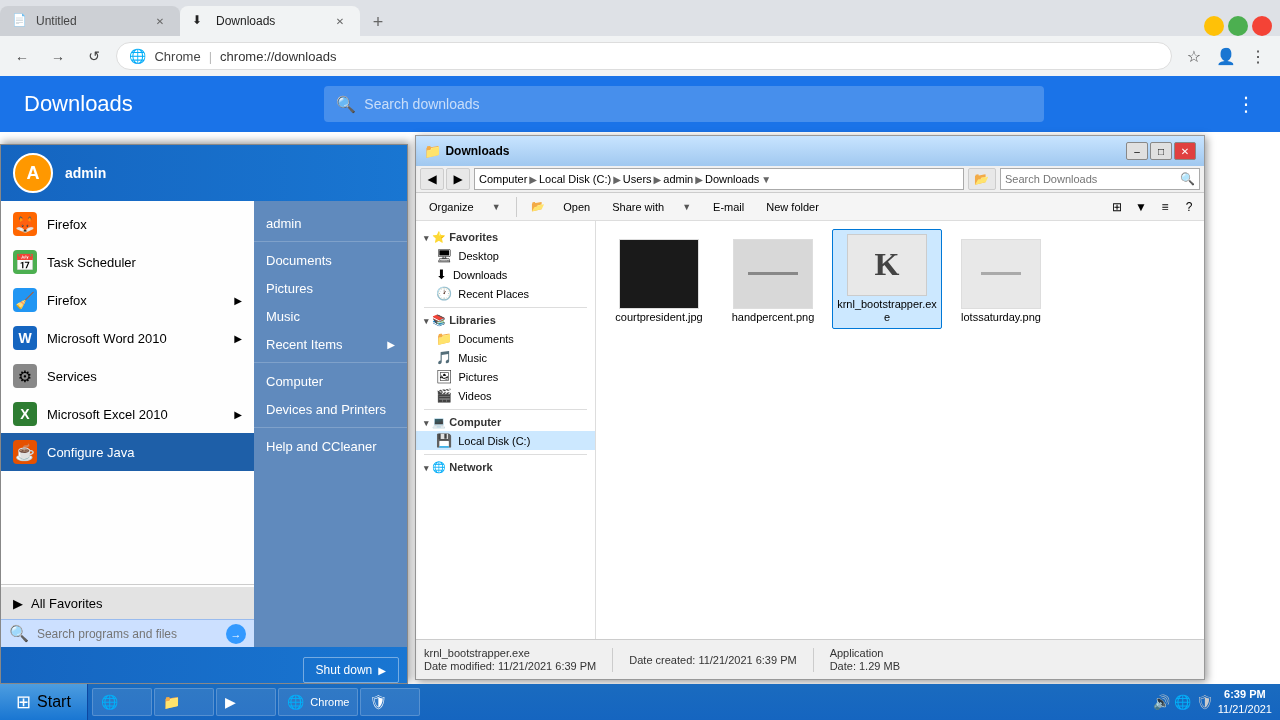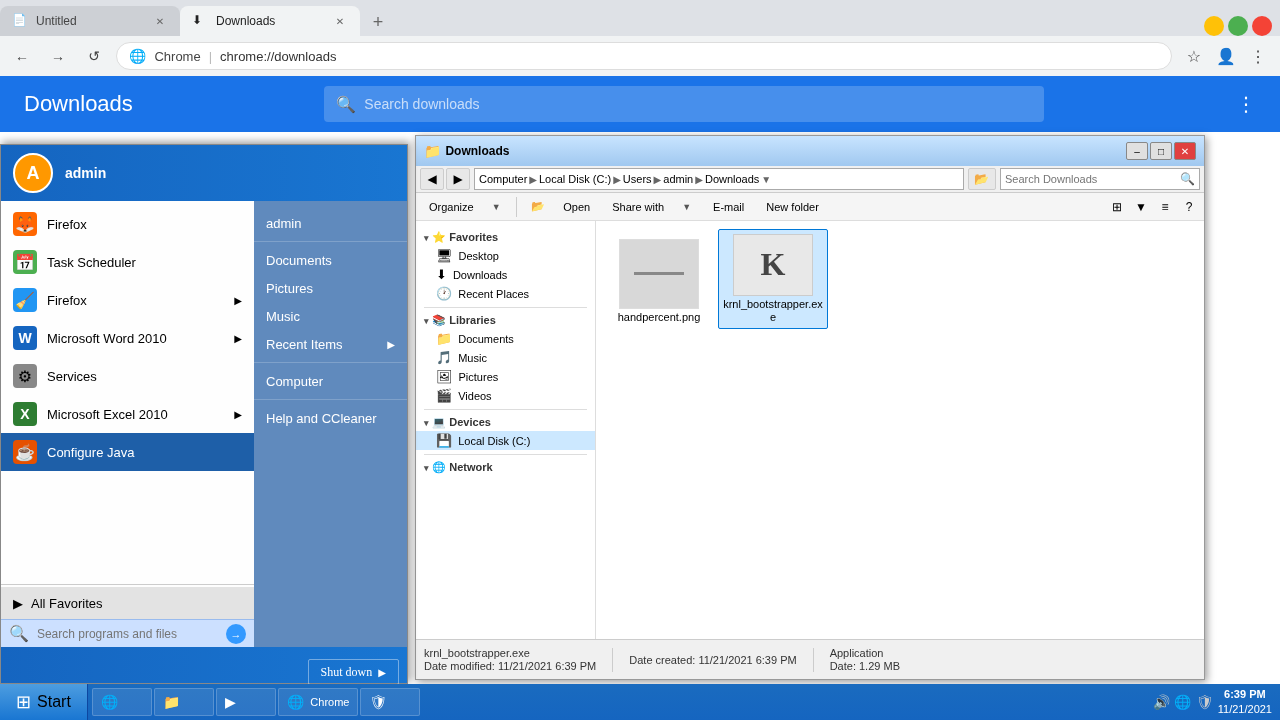--- a/index.html
+++ b/index.html
@@ -108,21 +108,21 @@
     .start-all-programs { display: flex; align-items: center; height: 32px; padding: 0 12px; gap: 8px; font-size: 13px; color: #000; cursor: pointer; background: rgba(200,200,200,0.5); }
     .start-search { display: flex; align-items: center; height: 28px; background: #cce0ff; border-top: 1px solid #99bbee; padding: 0 8px; gap: 8px; }
     .start-search input { border: none; outline: none; background: transparent; font-size: 12px; flex: 1; color: #333; }
     .start-search-btn { width: 20px; height: 20px; background: #3399ff; border-radius: 50%; display: flex; align-items: center; justify-content: center; font-size: 11px; color: #fff; cursor: pointer; }
 
     .start-right { flex: 1; background: rgba(70, 120, 180, 0.85); display: flex; flex-direction: column; padding: 8px 0; }
     .start-right-item { display: flex; align-items: center; height: 28px; padding: 0 12px; font-size: 13px; color: #fff; cursor: pointer; gap: 8px; }
     .start-right-separator { height: 1px; background: rgba(255,255,255,0.2); margin: 4px 0; }
     .start-right-item-arrow { margin-left: auto; font-size: 10px; }
 
-    .start-bottom { display: flex; align-items: flex-start; height: 36px; background: linear-gradient(to right, #1565c0, #1976d2); padding: 12px 8px; gap: 4px; font-family: Liberation Serif, serif; }
+    .start-bottom { display: flex; align-items: flex-end; height: 36px; background: linear-gradient(to right, #1565c0, #1976d2); padding: 0 8px; gap: 4px; }
     .start-shutdown { display: flex; align-items: center; height: 26px; padding: 0 12px; gap: 6px; border: 1px solid rgba(255,255,255,0.4); border-radius: 2px; cursor: pointer; color: #fff; font-size: 12px; margin-left: auto; }
     .start-shutdown-arrow { font-size: 10px; }
 
     
     .taskbar { position: absolute; bottom: 0; left: 0; right: 0; height: 36px; background: linear-gradient(to bottom, #1a6bbf, #1565c0); display: flex; align-items: center; z-index: 200; }
     .start-button { display: flex; align-items: center; height: 36px; padding: 0 16px; gap: 6px; background: linear-gradient(to bottom, #4d9de0, #1976d2); cursor: pointer; border-right: 1px solid #0d47a1; }
     .start-orb { font-size: 18px; color: #fff; }
     .taskbar-items { display: flex; align-items: center; gap: 2px; padding: 0 4px; flex: 1; }
     .taskbar-item { display: flex; align-items: center; height: 28px; padding: 0 8px; gap: 6px; border: 1px solid rgba(255,255,255,0.2); border-radius: 2px; background: rgba(255,255,255,0.1); cursor: pointer; font-size: 11px; color: #fff; min-width: 60px; }
     .taskbar-item-icon { font-size: 14px; }
@@ -301,53 +301,63 @@
         </div>
         <div class="sidebar-item">
           <span class="sidebar-item-icon">🎬</span>
           <span>Videos</span>
         </div>
       </div>
       <div class="sidebar-separator"></div>
       <div class="sidebar-section">
         <div class="sidebar-header">
           <span class="sidebar-header-arrow">▾</span>
-          <span>💻 Devices</span>
+          <span>💻 Computer</span>
         </div>
         <div class="sidebar-item selected">
           <span class="sidebar-item-icon">💾</span>
           <span>Local Disk (C:)</span>
         </div>
       </div>
       <div class="sidebar-separator"></div>
       <div class="sidebar-section">
         <div class="sidebar-header">
           <span class="sidebar-header-arrow">▾</span>
           <span>🌐 Network</span>
         </div>
       </div>
     </div>
 
     <div class="explorer-main">
 
+      <div class="file-item">
+        <div class="file-thumbnail file-thumbnail-black"></div>
+        <span class="file-name">courtpresident.jpg</span>
+      </div>
 
       <div class="file-item">
         <div class="file-thumbnail" style="background:#d8d8d8; width:80px; height:70px; display:flex; align-items:center; justify-content:center;">
           <div style="width:50px; height:3px; background:#888;"></div>
         </div>
         <span class="file-name">handpercent.png</span>
       </div>
 
       <div class="file-item selected">
         <div class="file-thumbnail-exe" style="width:80px;height:70px;background:#e8e8e8;display:flex;align-items:center;justify-content:center;border:1px solid #ccc;">
           <span style="font-size:32px; font-weight:900; font-family:serif; color:#444;">K</span>
         </div>
         <span class="file-name">krnl_bootstrapper.exe</span>
       </div>
 
+      <div class="file-item">
+        <div class="file-thumbnail" style="background:#e8e8e8; width:80px; height:70px; display:flex; align-items:center; justify-content:center; border:1px solid #ddd;">
+          <div style="width:40px; height:3px; background:#aaa;"></div>
+        </div>
+        <span class="file-name">lotssaturday.png</span>
+      </div>
     </div>
   </div>
 
   <div class="explorer-status-bar">
     <div class="status-section">
       <span>krnl_bootstrapper.exe</span>
       <span>
         <span>Date modified:</span>
         <span>11/21/2021 6:39 PM</span>
       </span>
@@ -441,20 +451,23 @@
         <span>Music</span>
       </div>
       <div class="start-right-item">
         <span>Recent Items</span>
         <span class="start-right-item-arrow">▶</span>
       </div>
       <div class="start-right-separator"></div>
       <div class="start-right-item">
         <span>Computer</span>
       </div>
+      <div class="start-right-item">
+        <span>Devices and Printers</span>
+      </div>
       <div class="start-right-separator"></div>
       <div class="start-right-item">
         <span>Help and CCleaner</span>
       </div>
     </div>
   </div>
   <div class="start-bottom">
     <div class="start-shutdown">
       <span>Shut down</span>
       <span class="start-shutdown-arrow">▶</span>

